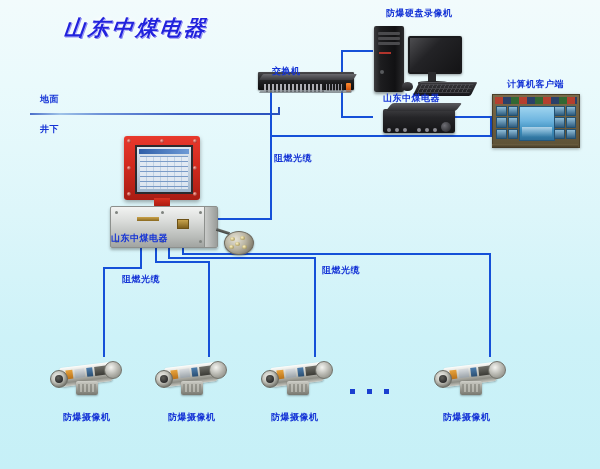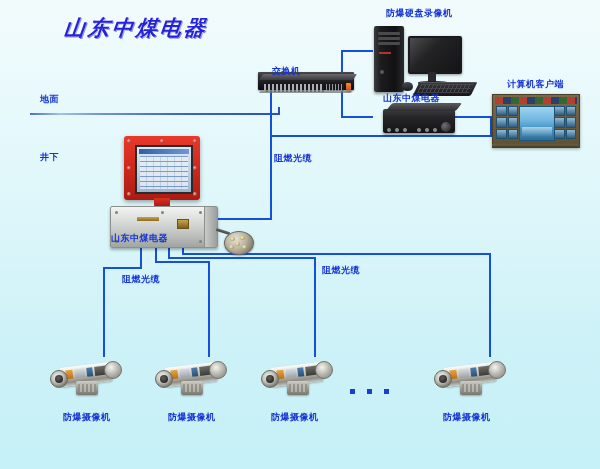--- a/index.html
+++ b/index.html
@@ -175,21 +175,21 @@
 <body>
 
 <div id="stage">
 
   <div class="title">山东中煤电器</div>
 
   <div class="lbl" style="left:40px;top:94px;">地面</div>
   <div class="divider">
       <span class="tick"></span>
     </div>
-  <div class="lbl" style="left:40px;top:152px;">井下</div>
+  <div class="lbl" style="left:40px;top:124px;">井下</div>
 
   <div class="ln lnv" style="left:341px;top:50px;height:68px;"></div>
   <div class="ln lnh" style="left:341px;top:50px;width:32px;"></div>
   <div class="ln lnh" style="left:341px;top:116px;width:32px;"></div>
   <div class="ln lnh" style="left:320px;top:77px;width:22px;"></div>
 
   <div class="ln lnh" style="left:455px;top:116px;width:35px;"></div>
 
   <div class="ln lnv" style="left:270px;top:92px;height:44px;"></div>
   <div class="ln lnh" style="left:270px;top:135px;width:222px;"></div>

